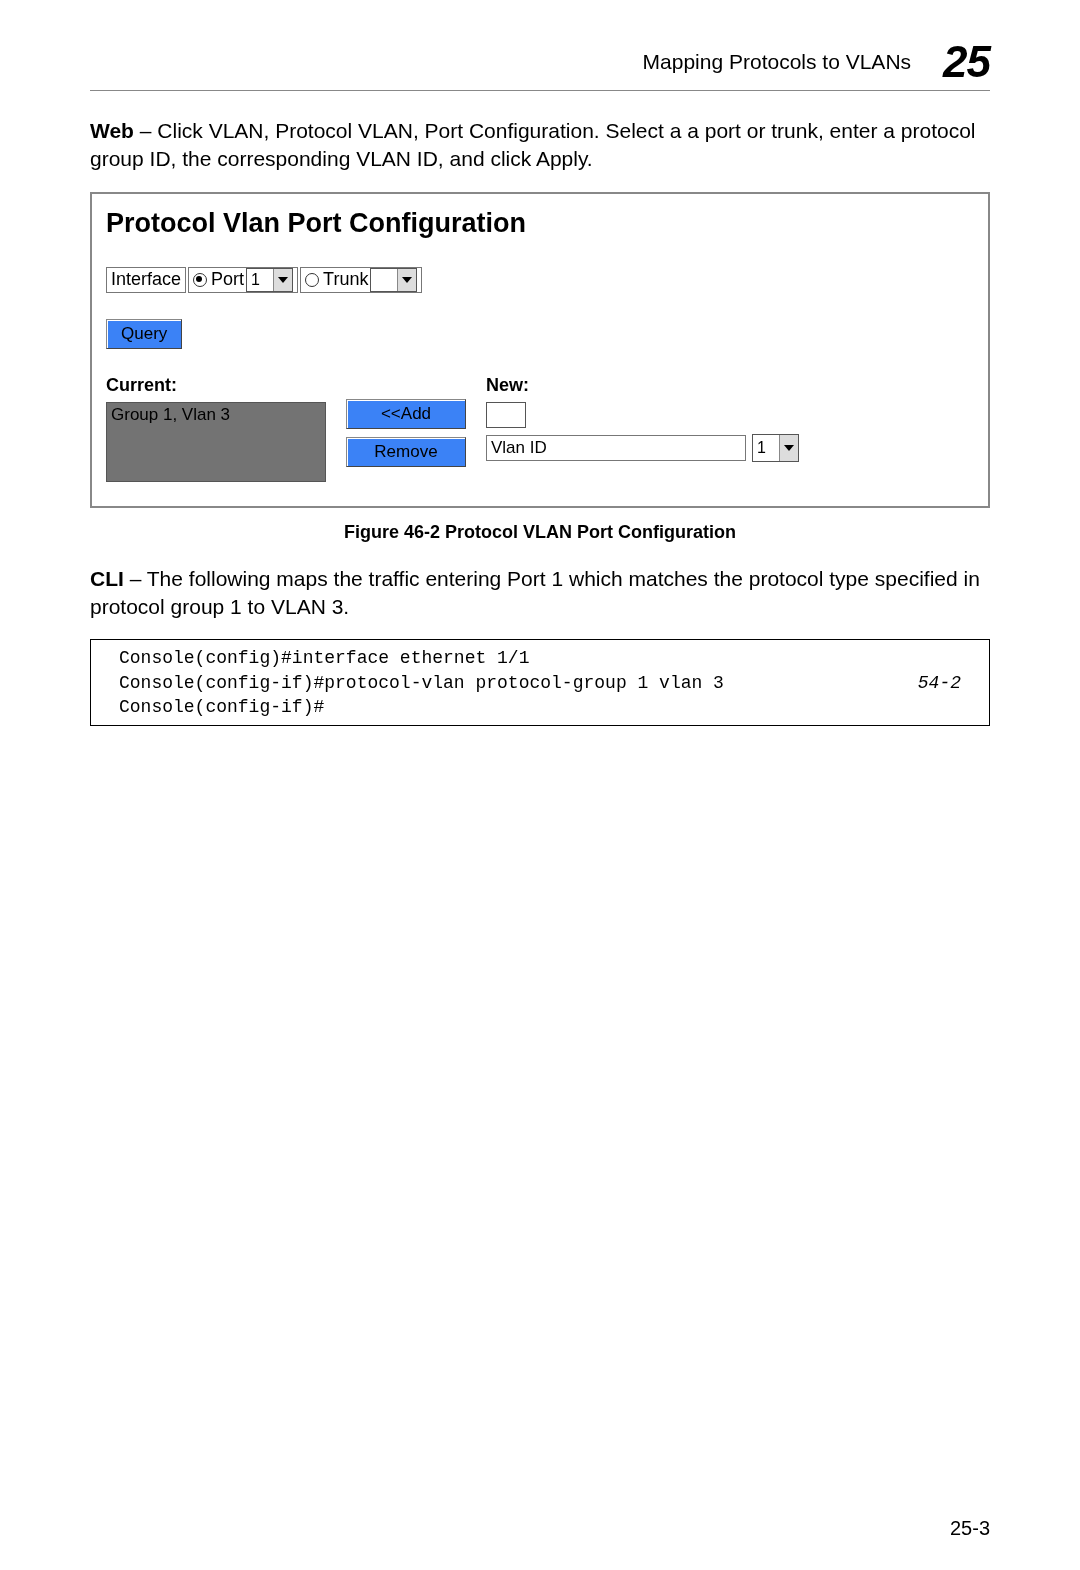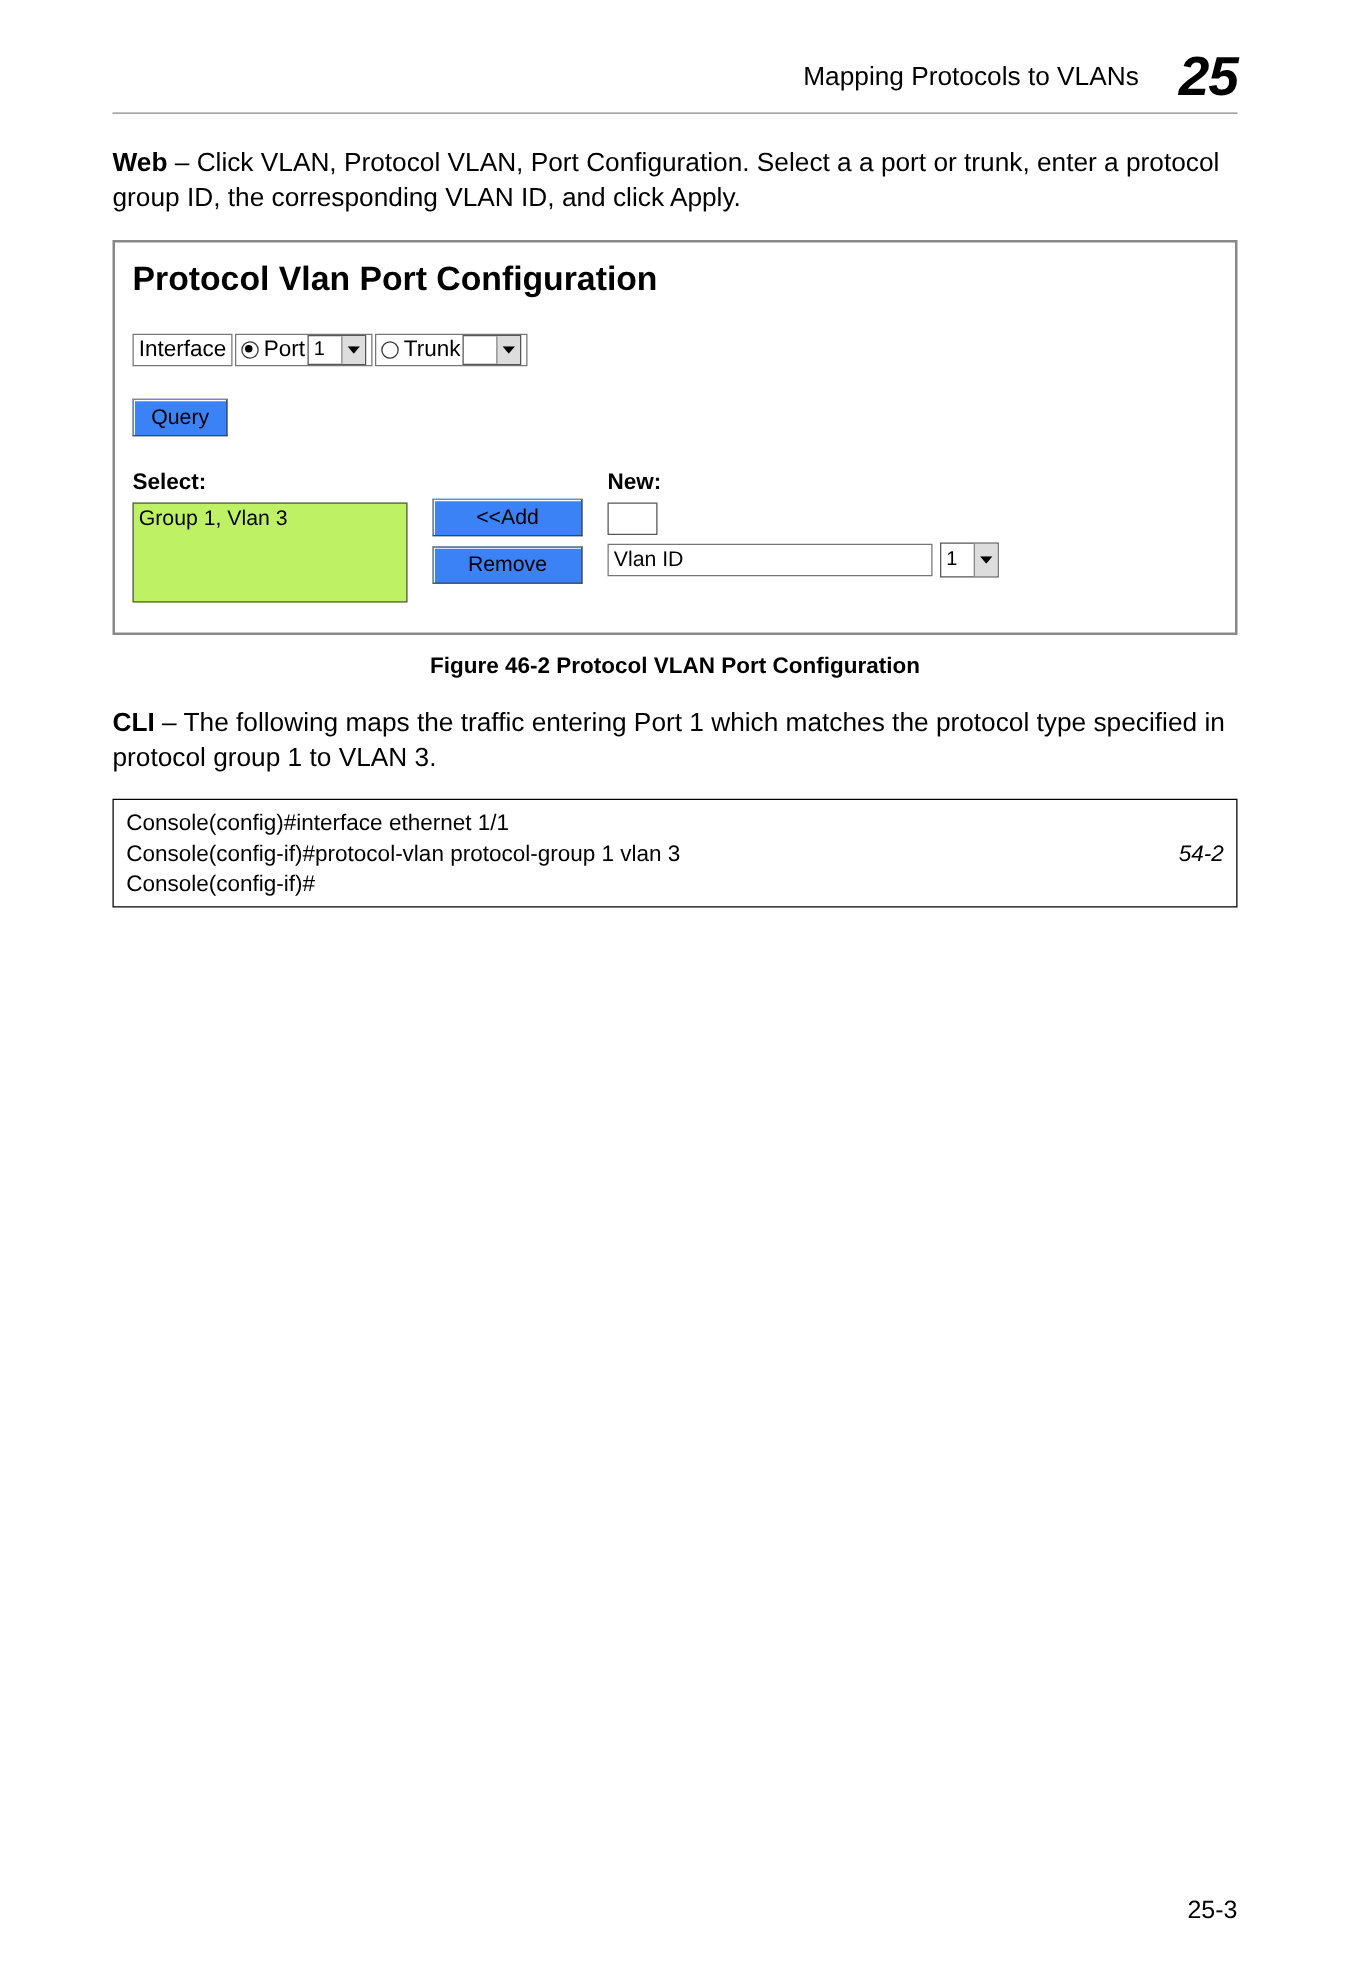--- a/index.html
+++ b/index.html
@@ -130,21 +130,21 @@
     font-size: 18px;
     font-weight: 700;
     margin: 6px 0 6px 0;
   }
   .listbox {
     border: 1px solid #555;
     height: 80px;
     font-size: 17px;
     padding: 2px 4px;
     box-sizing: border-box;
-    background:#bef264;
+    background:#737373;
   }
   .new-row {
     display:flex; align-items:center;
     margin-top:6px;
     gap:4px;
     font-size:17px;
   }
   .new-row .lbl {
     border:1px solid #777;
     padding:3px 4px;
@@ -161,23 +161,23 @@
   }
   .figure-caption {
     text-align:center;
     font-size:18px;
     font-weight:700;
     margin: 10px 0 22px 0;
   }
   
   .code-box {
     border:1px solid #000;
-    font-family: Liberation Sans, sans-serif;
+    font-family: Liberation Mono, monospace;
     font-size:18px;
-    padding:6px 10px;
+    padding:6px 28px;
     line-height:1.35;
     white-space:pre;
   }
   .code-box .ref {
     font-style: italic;
     float: right;
   }
   
   .page-num {
     position:absolute;
@@ -230,21 +230,21 @@
           </span>
         </span>
       </span>
     </div>
 
     <button class="classic-btn">Query</button>
 
     
     <div class="cols-row" style="margin-top:20px;">
       <div class="col-current">
-        <div class="col-head">Select:</div>
+        <div class="col-head">Current:</div>
         <div class="listbox">
           <div>Group 1, Vlan 3</div>
         </div>
       </div>
       <div class="col-mid">
         <button class="classic-btn">&lt;&lt;Add</button>
         <button class="classic-btn">Remove</button>
       </div>
       <div class="col-new">
         <div class="col-head">New:</div>

